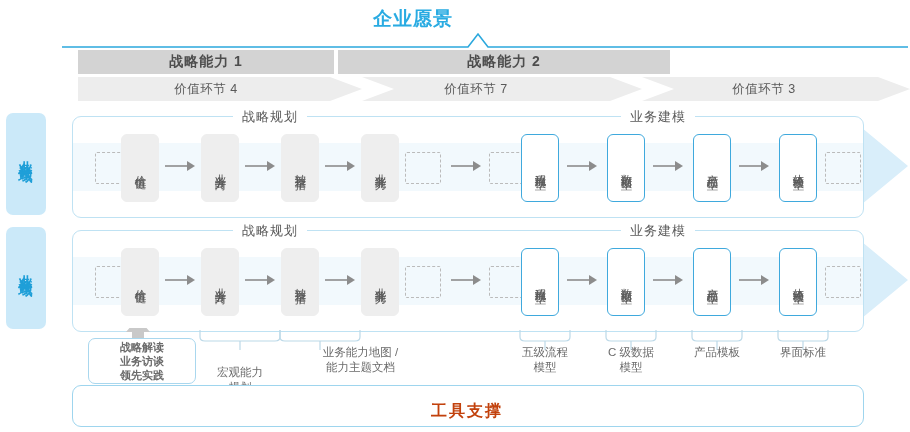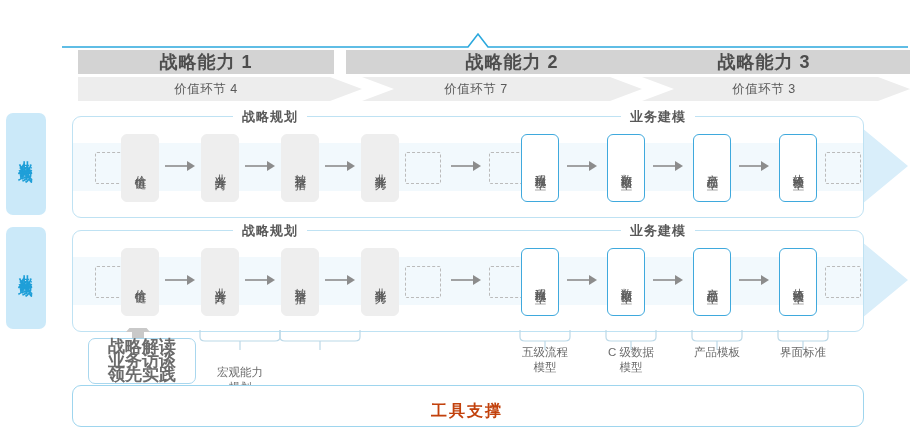--- a/index.html
+++ b/index.html
@@ -21,26 +21,26 @@
   #vision-title{left:373px;}
   #strategy-title{left:489px;}
 
   
   #pointer-line{position:absolute;left:60px;top:30px;width:850px;height:22px;}
 
   
   .cap-band{
     position:absolute;top:50px;height:24px;
     background:#d3d3d3;color:#4d4d4d;
-    font-size:18px;font-weight:bold;
+    font-size:14px;font-weight:bold;
     display:flex;align-items:center;justify-content:center;
     letter-spacing:1px;
   }
   #cap-1{left:78px;width:256px;}
-  #cap-2{left:346px;width:332px;}
+  #cap-2{left:338px;width:332px;}
   #cap-3{left:618px;width:292px;}
 
   
   #value-band{position:absolute;left:78px;top:77px;width:832px;height:24px;}
   .val-label{
     position:absolute;top:77px;height:24px;
     display:flex;align-items:center;justify-content:center;
     font-size:12.5px;color:#595959;letter-spacing:.5px;
     pointer-events:none;
   }
@@ -77,21 +77,21 @@
     background:#f2f9fd;
   }
 
   
   .big-arrow{position:absolute;left:700px;top:114px;width:210px;height:104px;}
   #arrow-2{top:228px;}
 
   
   .sec-cap{
     position:absolute;top:-9px;
-    font-size:13px;font-weight:bold;color:#595959;
+    font-size:13px;font-weight:normal;color:#595959;
     background:#ffffff;padding:0 9px;letter-spacing:1px;
     white-space:nowrap;
   }
   .sec-rule{position:absolute;top:-1px;height:1px;background:#bfe2f3;}
 
   
   .pbox{
     position:absolute;width:36px;height:66px;top:17px;
     border-radius:6px;
     display:flex;align-items:center;justify-content:center;
@@ -114,48 +114,48 @@
     position:absolute;top:345px;
     font-size:11.5px;line-height:15px;color:#6b6b6b;
     text-align:center;white-space:pre-line;
   }
 
   
   #read-box{
     position:absolute;left:88px;top:338px;width:106px;height:44px;
     border:1px solid #a9d7ee;border-radius:7px;background:#ffffff;
     display:flex;align-items:center;justify-content:center;
-    font-size:17px;line-height:14px;color:#6b6b6b;text-align:center;
+    font-size:11px;line-height:14px;color:#6b6b6b;text-align:center;
     white-space:pre-line;font-weight:bold;
   }
 
   
   #tool-box{
     position:absolute;left:72px;top:385px;width:790px;height:40px;
     border:1px solid #9ed5ee;border-radius:9px;background:#ffffff;
   }
   #tool-label{
     position:absolute;left:72px;top:385px;width:790px;height:52px;
     display:flex;align-items:center;justify-content:center;
     font-size:16px;font-weight:bold;color:#c2410c;letter-spacing:2px;
   }
 </style>
 </head>
 <body>
 
 <div id="root">
 
+  <div class="top-title" id="vision-title">企业愿景</div>
 
   <svg id="pointer-line" viewBox="0 0 850 22" preserveAspectRatio="none">
     <polyline points="2,17 408,17 418,4 428,17 848,17" fill="none" stroke="#2ba8dd" stroke-width="1.6"></polyline>
   </svg>
 
   <div class="cap-band" id="cap-1">战略能力 1</div>
   <div class="cap-band" id="cap-2">战略能力 2</div>
-  <div class="cap-band" id="cap-3">战略能力 3</div>
 
   <svg id="value-band" viewBox="0 0 832 24" preserveAspectRatio="none">
     <rect x="0" y="0" width="832" height="24" fill="#ededed"></rect>
     <polygon points="252,0 284,0 316,12 284,24 252,24 284,12" fill="#ffffff"></polygon>
     <polygon points="532,0 564,0 596,12 564,24 532,24 564,12" fill="#ffffff"></polygon>
     <polygon points="800,0 832,0 832,24 800,24 832,12" fill="#ffffff"></polygon>
   </svg>
   <div class="val-label" id="val-1">价值环节 4</div>
   <div class="val-label" id="val-2">价值环节 7</div>
   <div class="val-label" id="val-3">价值环节 3</div>
@@ -331,20 +331,22 @@
     </g>
     <polygon points="132,14 132,4 126,4 138,-10 150,4 144,4 144,14" fill="#c9c9c9"></polygon>
   </svg>
 
   <div id="read-box">战略解读
 业务访谈
 领先实践</div>
 
   <div class="blabel" style="left:200px;width:80px;margin-top:20px;">宏观能力
 规划</div>
+  <div class="blabel" style="left:288px;width:145px;">业务能力地图 /
+能力主题文档</div>
   <div class="blabel" style="left:505px;width:80px;">五级流程
 模型</div>
   <div class="blabel" style="left:591px;width:80px;">C 级数据
 模型</div>
   <div class="blabel" style="left:677px;width:80px;">产品模板</div>
   <div class="blabel" style="left:763px;width:80px;">界面标准</div>
 
   <div id="tool-box"></div>
   <div id="tool-label">工具支撑</div>
 

